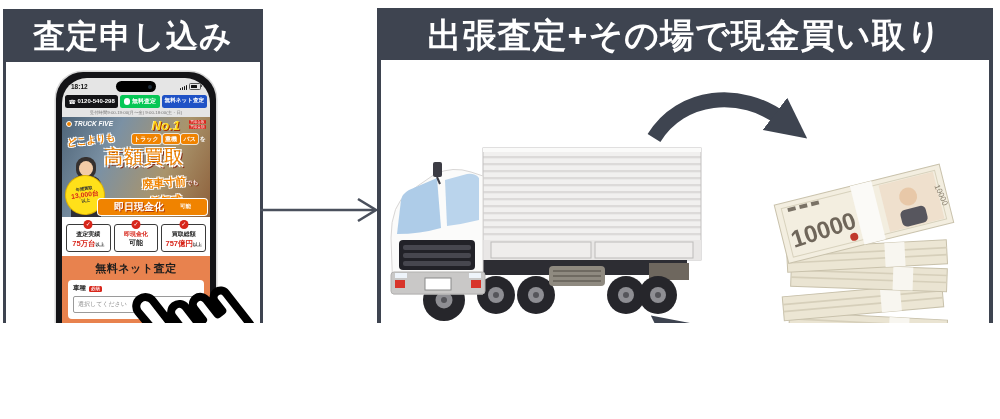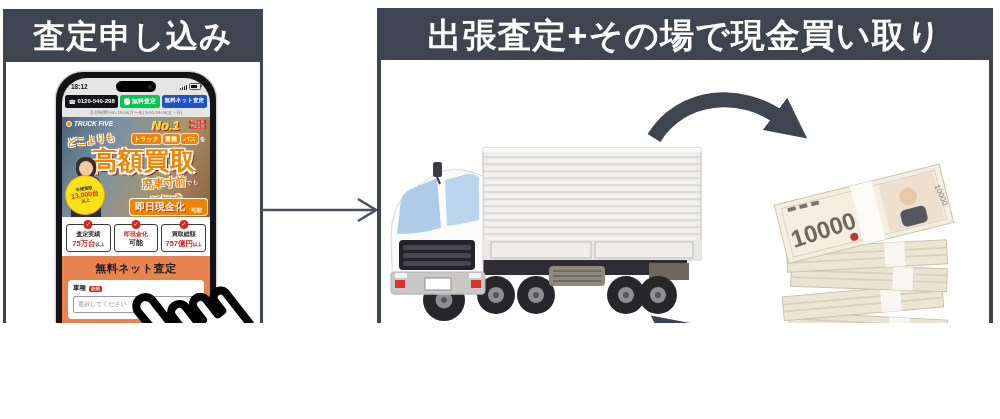--- a/index.html
+++ b/index.html
@@ -63,41 +63,41 @@
        text-shadow:1px 1px 0 #a33000,-0.5px -0.5px 0 #fff;}
   .no1-tags{position:absolute;right:4px;top:3px;display:flex;flex-direction:column;gap:1px;}
   .no1-tags span{background:#D8261B;color:#fff;font-size:3.6px;padding:0 1.5px;border-radius:1px;white-space:nowrap;}
   .tagline{position:absolute;left:5px;top:17px;font-size:9.5px;font-weight:900;color:#F08300;
            transform:rotate(-7deg);
            text-shadow:-1px -1px 0 #fff,1px -1px 0 #fff,-1px 1px 0 #fff,1px 1px 0 #fff;}
   .chiprow{position:absolute;right:4px;top:17px;display:flex;align-items:center;gap:1.5px;}
   .chip{background:#F08300;color:#fff;font-size:6px;font-weight:bold;padding:.5px 2.5px;border-radius:2px;
         box-shadow:0 0 0 .7px #fff;}
   .chip-suffix{color:#fff;font-size:6px;font-weight:bold;}
-  .headline{position:absolute;left:16px;right:0;top:27px;text-align:center;font-size:25px;font-weight:700;
+  .headline{position:absolute;left:16px;right:0;top:27px;text-align:center;font-size:19px;font-weight:400;
             letter-spacing:1px;color:#F08300;
             text-shadow:-1.5px -1.5px 0 #fff,1.5px -1.5px 0 #fff,-1.5px 1.5px 0 #fff,1.5px 1.5px 0 #fff,2.5px 3px 0 #8a2c12;}
   .subline{position:absolute;font-weight:900;color:#F08300;
            text-shadow:-1px -1px 0 #fff,1px -1px 0 #fff,-1px 1px 0 #fff,1px 1px 0 #fff;}
   .subline .sub-main{font-size:11px;}
   .subline .sub-suffix{font-size:6px;color:#fff;text-shadow:0 0 1px #8a2c12,1px 1px 0 #8a2c12;}
   .subline1{right:12px;top:55px;transform:rotate(-4deg);}
   .subline2{right:16px;top:73px;transform:rotate(-4deg);}
   .woman{position:absolute;left:6px;top:40px;width:38px;height:68px;}
   .woman .hair{position:absolute;left:8px;top:0;width:20px;height:22px;border-radius:9px;background:#35302e;}
   .woman .face{position:absolute;left:11px;top:4px;width:14px;height:15px;border-radius:50%;background:#f2cba6;}
   .woman .body{position:absolute;left:3px;top:19px;width:30px;height:49px;border-radius:9px;background:#2e2e36;}
   .hero-badge{position:absolute;left:4px;bottom:3px;width:38px;height:38px;border-radius:50%;background:#FFE01A;
               display:flex;flex-direction:column;align-items:center;justify-content:center;line-height:1.1;
               transform:rotate(-8deg);box-shadow:0 0 0 1px #e0b400;}
   .hero-badge .b-top{font-size:4.2px;font-weight:bold;color:#333;}
   .hero-badge .b-num{font-size:6.8px;font-weight:900;color:#D8261B;}
   .hero-badge .b-btm{font-size:4.2px;font-weight:bold;color:#333;}
-  .hero-banner{position:absolute;right:3px;bottom:2px;background:#F08300;border-radius:3px;padding:1px 5px;
-               display:flex;align-items:flex-end;gap:6px;box-shadow:0 0 0 1px #fff;}
+  .hero-banner{position:absolute;right:3px;bottom:2px;background:#F08300;border-radius:3px;padding:1px 16px;
+               display:flex;align-items:center;gap:16px;box-shadow:0 0 0 1px #fff;}
   .hero-banner .bn-main{font-size:10px;font-weight:900;color:#fff;text-shadow:1px 1px 0 #b53a00;}
   .hero-banner .bn-suffix{font-size:5.5px;font-weight:bold;color:#fff;}
 
   
   .stats{display:flex;gap:3px;padding:7px 4px 4px;background:#fff;}
   .stat{flex:1;position:relative;border:1px solid #3a3a3a;border-radius:3px;text-align:center;
         padding:5px 0 3px;background:#fff;}
   .stat-check{position:absolute;left:50%;top:-5px;transform:translateX(-50%);width:9px;height:9px;
               border-radius:50%;background:#D8261B;color:#fff;font-size:6px;line-height:9px;font-weight:bold;}
   .stat-label{font-size:6px;font-weight:bold;color:#222;}

